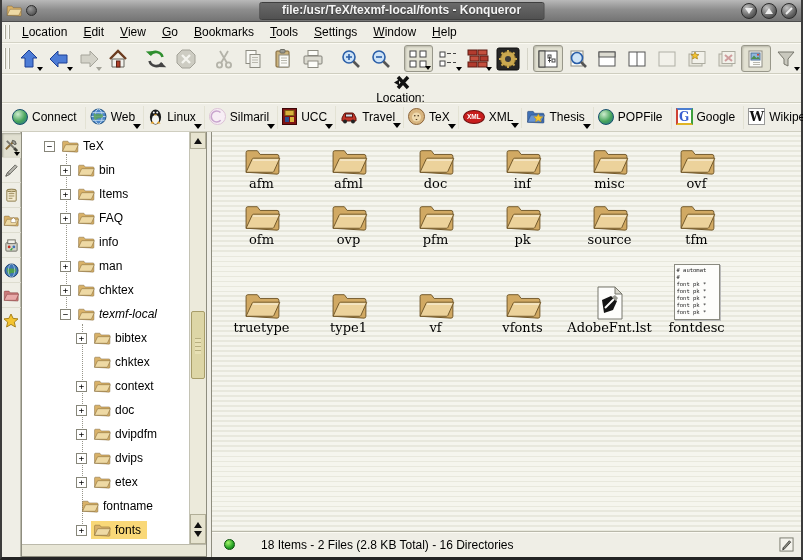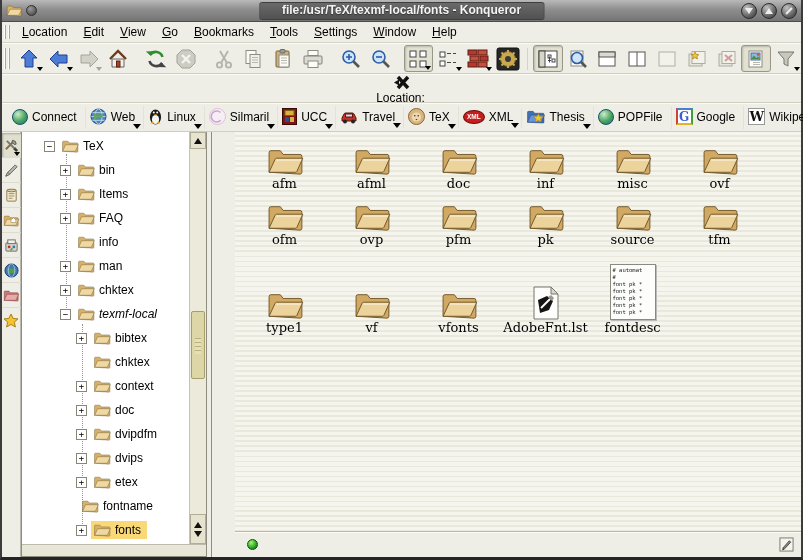--- a/index.html
+++ b/index.html
@@ -106,21 +106,21 @@
     border-bottom:6px solid #111; }
   .tri-down { width:0; height:0; border-left:4px solid transparent; border-right:4px solid transparent;
     border-top:6px solid #111; }
   .sb-dbl { height:30px; display:flex; flex-direction:column; gap:3px; align-items:center;
     justify-content:center; background:#e6e3cf; border:1px solid #b1ae97; flex:none; }
   .tree-foot { position:absolute; left:0; right:0; bottom:0; height:12px; background:#e8e6d6;
     border-top:1px solid #bcbaab; }
 
   .splitter { width:4px; background:#efeee6; }
 
-  .main-col { flex:1; display:flex; flex-direction:column; border-left:1px solid #8e8d7f;padding-left:23px; }
+  .main-col { flex:1; display:flex; flex-direction:column; border-left:1px solid #8e8d7f; }
   .icon-view { flex:1; overflow:hidden;
     background:repeating-linear-gradient(180deg,#f5f5ee 0 3.5px,#e8e8dd 3.5px 5px);
     padding:4px 0 0 6px; }
   .file-grid { display:grid; grid-template-columns:repeat(6,87px); grid-template-rows:56px 56px 88px; }
   .file-item { display:flex; flex-direction:column; align-items:center; justify-content:flex-end;
     padding-bottom:1px; }
   .file-label { font-family:"DejaVu Serif", serif; font-size:13px; line-height:15px; color:#000;
     white-space:nowrap; }
   .pv-icon { width:46px; height:56px; background:#fdfdfb; border:1px solid #8a8a80;
     box-shadow:1px 1px 0 #bbb; padding:2px 0 0 2px; overflow:hidden; }
@@ -867,20 +867,29 @@
 
     <span class="file-label">tfm</span>
   </div>
             <div class="file-item">
     <svg class="ic-folder" width="38" height="30" viewBox="0 0 40 32">
       <path d="M3 28 V7 q0-2 2-2 h10 l3 4 h18 q2 0 2 2 v17 q0 2-2 2z" fill="#d1a963" stroke="#6e5426"></path>
       <path d="M3 28 l6.5-14 q.4-1 1.6-1 H39 l-6.4 14.2 q-.4.8-1.6.8z" fill="#ecd29b" stroke="#6e5426"></path>
       <path d="M10.5 15 H37" stroke="#f7ecd2" stroke-width="1.4"></path>
     </svg>
 
+    <span class="file-label">truetype</span>
+  </div>
+            <div class="file-item">
+    <svg class="ic-folder" width="38" height="30" viewBox="0 0 40 32">
+      <path d="M3 28 V7 q0-2 2-2 h10 l3 4 h18 q2 0 2 2 v17 q0 2-2 2z" fill="#d1a963" stroke="#6e5426"></path>
+      <path d="M3 28 l6.5-14 q.4-1 1.6-1 H39 l-6.4 14.2 q-.4.8-1.6.8z" fill="#ecd29b" stroke="#6e5426"></path>
+      <path d="M10.5 15 H37" stroke="#f7ecd2" stroke-width="1.4"></path>
+    </svg>
+
     <span class="file-label">type1</span>
   </div>
             <div class="file-item">
     <svg class="ic-folder" width="38" height="30" viewBox="0 0 40 32">
       <path d="M3 28 V7 q0-2 2-2 h10 l3 4 h18 q2 0 2 2 v17 q0 2-2 2z" fill="#d1a963" stroke="#6e5426"></path>
       <path d="M3 28 l6.5-14 q.4-1 1.6-1 H39 l-6.4 14.2 q-.4.8-1.6.8z" fill="#ecd29b" stroke="#6e5426"></path>
       <path d="M10.5 15 H37" stroke="#f7ecd2" stroke-width="1.4"></path>
     </svg>
 
     <span class="file-label">vf</span>
@@ -916,20 +925,21 @@
                 <div class="pv-line">font pk *</div>
                 <div class="pv-line">font pk *</div>
                 <div class="pv-line">font pk *</div>
               </span>
     <span class="file-label">fontdesc</span>
   </div>
           </div>
       </div>
       <div class="statusbar">
         <span class="led"></span>
+        <span class="status-text">18 Items - 2 Files (2.8 KB Total) - 16 Directories</span>
         <span class="status-grip">
           <svg width="15" height="15" viewBox="0 0 16 16">
             <rect x="1" y="1" width="14" height="14" fill="#f4f3ec" stroke="#77766c"></rect>
             <path d="M4 12 L11 4 L12.5 5.5 L5.5 13z" fill="#8a8a82" stroke="#4a4a44"></path>
             <path d="M4 12 l1.5 1.5 -2 .5z" fill="#2a2a26"></path>
             </svg>
         </span>
       </div>
     </div>
   </div>

